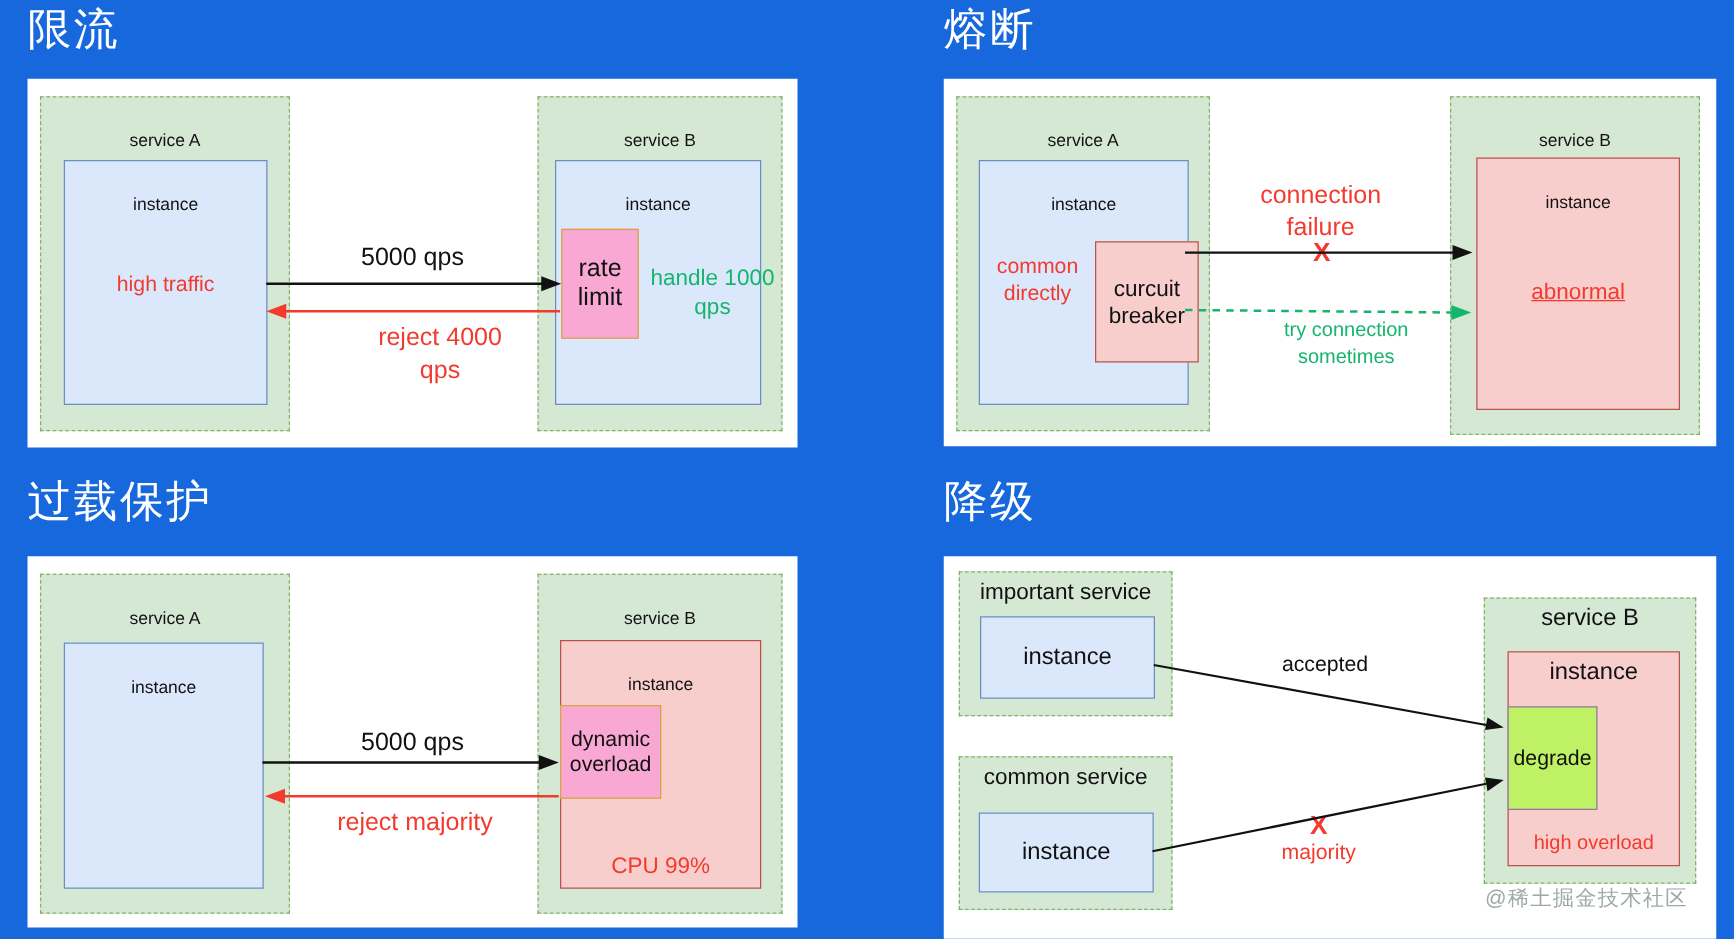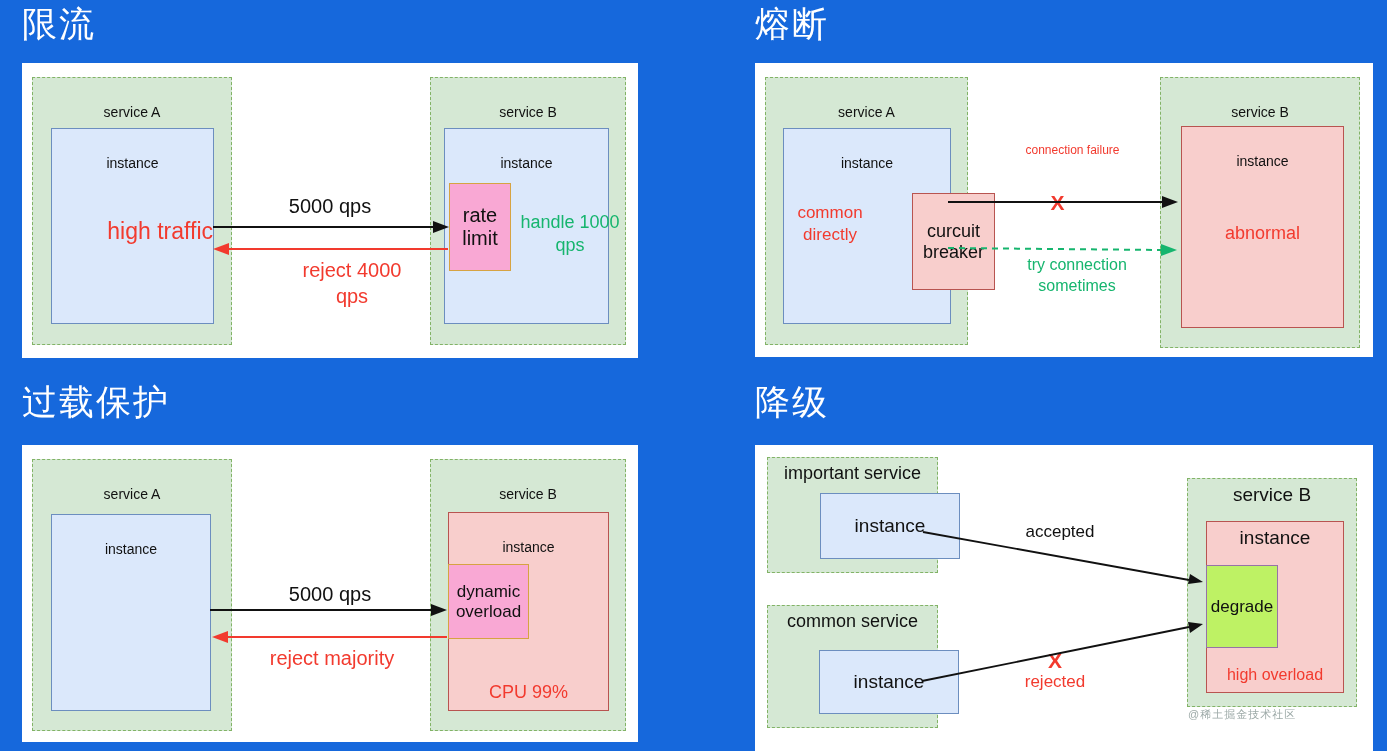--- a/index.html
+++ b/index.html
@@ -14,44 +14,44 @@
     font-weight:500;letter-spacing:2px;white-space:nowrap;
   }
   .panel{position:absolute;background:#ffffff;}
   .gbox{position:absolute;background:#d5e8d4;border:1.5px dashed #82b366;box-sizing:border-box;}
   .bbox{position:absolute;background:#dbe8fb;border:1.5px solid #6c8ebf;box-sizing:border-box;}
   .pbox{position:absolute;background:#f8cecc;border:1.5px solid #b85450;box-sizing:border-box;}
   .ybox{position:absolute;background:#f9a8d4;border:1.5px solid #d6a342;box-sizing:border-box;
         display:flex;align-items:center;justify-content:center;text-align:center;}
   .vbox{position:absolute;background:#bef264;border:1.5px solid #9673a6;box-sizing:border-box;
         display:flex;align-items:center;justify-content:center;text-align:center;}
-  .cbox{display:flex;align-items:center;justify-content:center;text-align:center;margin-left:36px;}
+  .cbox{display:flex;align-items:center;justify-content:center;text-align:center;}
   .boxlabel{position:absolute;left:0;right:0;top:6px;text-align:center;font-size:14px;margin-top:20px;}
   .boxlabel-sm{position:absolute;left:0;right:0;top:5px;text-align:center;font-size:18px;}
   .txt{position:absolute;text-align:center;line-height:1.3;}
   .red{color:#f23a2e;}
   .green{color:#16b56e;}
   .xmark{font-size:21px;font-weight:bold;color:#f23a2e;}
-  .watermark{position:absolute;color:#9daaa8;font-size:11px;letter-spacing:1px;}
+  .watermark{position:absolute;color:#9daaa8;font-size:17px;letter-spacing:1px;}
   svg.overlay{position:absolute;left:0;top:0;pointer-events:none;}
 </style>
 </head>
 <body>
 
 <div class="section-title" style="left:22px;top:4px;">限流</div>
 <div class="section-title" style="left:755px;top:4px;">熔断</div>
 <div class="section-title" style="left:22px;top:382px;">过载保护</div>
 <div class="section-title" style="left:755px;top:382px;">降级</div>
 
 <div class="panel" style="left:22px;top:63px;width:616px;height:295px;">
   <div class="gbox" style="left:10px;top:14px;width:200px;height:268px;">
     <div class="boxlabel">service A</div>
     <div class="bbox" style="left:18px;top:50px;width:163px;height:196px;">
       <div class="boxlabel">instance</div>
-      <div class="txt red" style="left:0;right:0;top:88px;font-size:23px;text-align:right;">high traffic</div>
+      <div class="txt red" style="left:0;right:0;top:88px;font-size:17px;">high traffic</div>
     </div>
   </div>
   <div class="gbox" style="left:408px;top:14px;width:196px;height:268px;">
     <div class="boxlabel">service B</div>
     <div class="bbox" style="left:13px;top:50px;width:165px;height:196px;">
       <div class="boxlabel">instance</div>
       <div class="txt green" style="left:73px;top:82px;width:104px;font-size:18px;">handle 1000 qps</div>
     </div>
     <div class="ybox" style="left:18px;top:105px;width:62px;height:88px;font-size:20px;">rate limit</div>
   </div>
@@ -65,24 +65,24 @@
     <div class="bbox" style="left:17px;top:50px;width:168px;height:196px;">
       <div class="boxlabel">instance</div>
     </div>
     <div class="txt red" style="left:26px;top:124px;width:76px;font-size:17px;">common directly</div>
     <div class="pbox cbox" style="left:110px;top:115px;width:83px;height:97px;font-size:18px;">curcuit breaker</div>
   </div>
   <div class="gbox" style="left:405px;top:14px;width:200px;height:271px;">
     <div class="boxlabel">service B</div>
     <div class="pbox" style="left:20px;top:48px;width:163px;height:202px;">
       <div class="boxlabel">instance</div>
-      <div class="txt red" style="left:0;right:0;top:95px;font-size:18px;">abnormal</div>
+      <div class="txt red" style="left:0;right:0;top:95px;font-size:18px;text-decoration:underline;">abnormal</div>
     </div>
   </div>
-  <div class="txt red" style="left:260px;top:80px;width:115px;font-size:12px;">connection failure</div>
+  <div class="txt red" style="left:244px;top:80px;width:115px;font-size:20px;">connection failure</div>
   <div class="txt xmark" style="left:245px;top:126px;width:115px;">X</div>
   <div class="txt green" style="left:252px;top:192px;width:140px;font-size:16px;">try connection sometimes</div>
 </div>
 
 <div class="panel" style="left:22px;top:445px;width:616px;height:297px;">
   <div class="gbox" style="left:10px;top:14px;width:200px;height:272px;">
     <div class="boxlabel">service A</div>
     <div class="bbox" style="left:18px;top:54px;width:160px;height:197px;">
       <div class="boxlabel">instance</div>
     </div>
@@ -111,21 +111,21 @@
   <div class="gbox" style="left:432px;top:33px;width:170px;height:229px;">
     <div class="boxlabel-sm" style="font-size:19px;">service B</div>
     <div class="pbox" style="left:18px;top:42px;width:138px;height:172px;">
       <div class="boxlabel-sm" style="font-size:19px;">instance</div>
       <div class="txt red" style="left:0;right:0;top:143px;font-size:16px;">high overload</div>
     </div>
     <div class="vbox" style="left:18px;top:86px;width:72px;height:83px;font-size:17px;">degrade</div>
   </div>
   <div class="txt" style="left:250px;top:76px;width:110px;font-size:17px;">accepted</div>
   <div class="txt xmark" style="left:280px;top:202px;width:40px;">X</div>
-  <div class="txt red" style="left:250px;top:226px;width:100px;font-size:17px;">rejected</div>
+  <div class="txt red" style="left:250px;top:226px;width:100px;font-size:17px;">majority</div>
 </div>
 
 <div class="watermark" style="left:1188px;top:707px;">@稀土掘金技术社区</div>
 
 <svg class="overlay" width="1387" height="751" viewBox="0 0 1387 751">
 
   <g>
     <line x1="213" y1="227" x2="434" y2="227" stroke="#111" stroke-width="2"></line>
     <polygon points="449,227 433,221 433,233" fill="#111"></polygon>
   </g>

